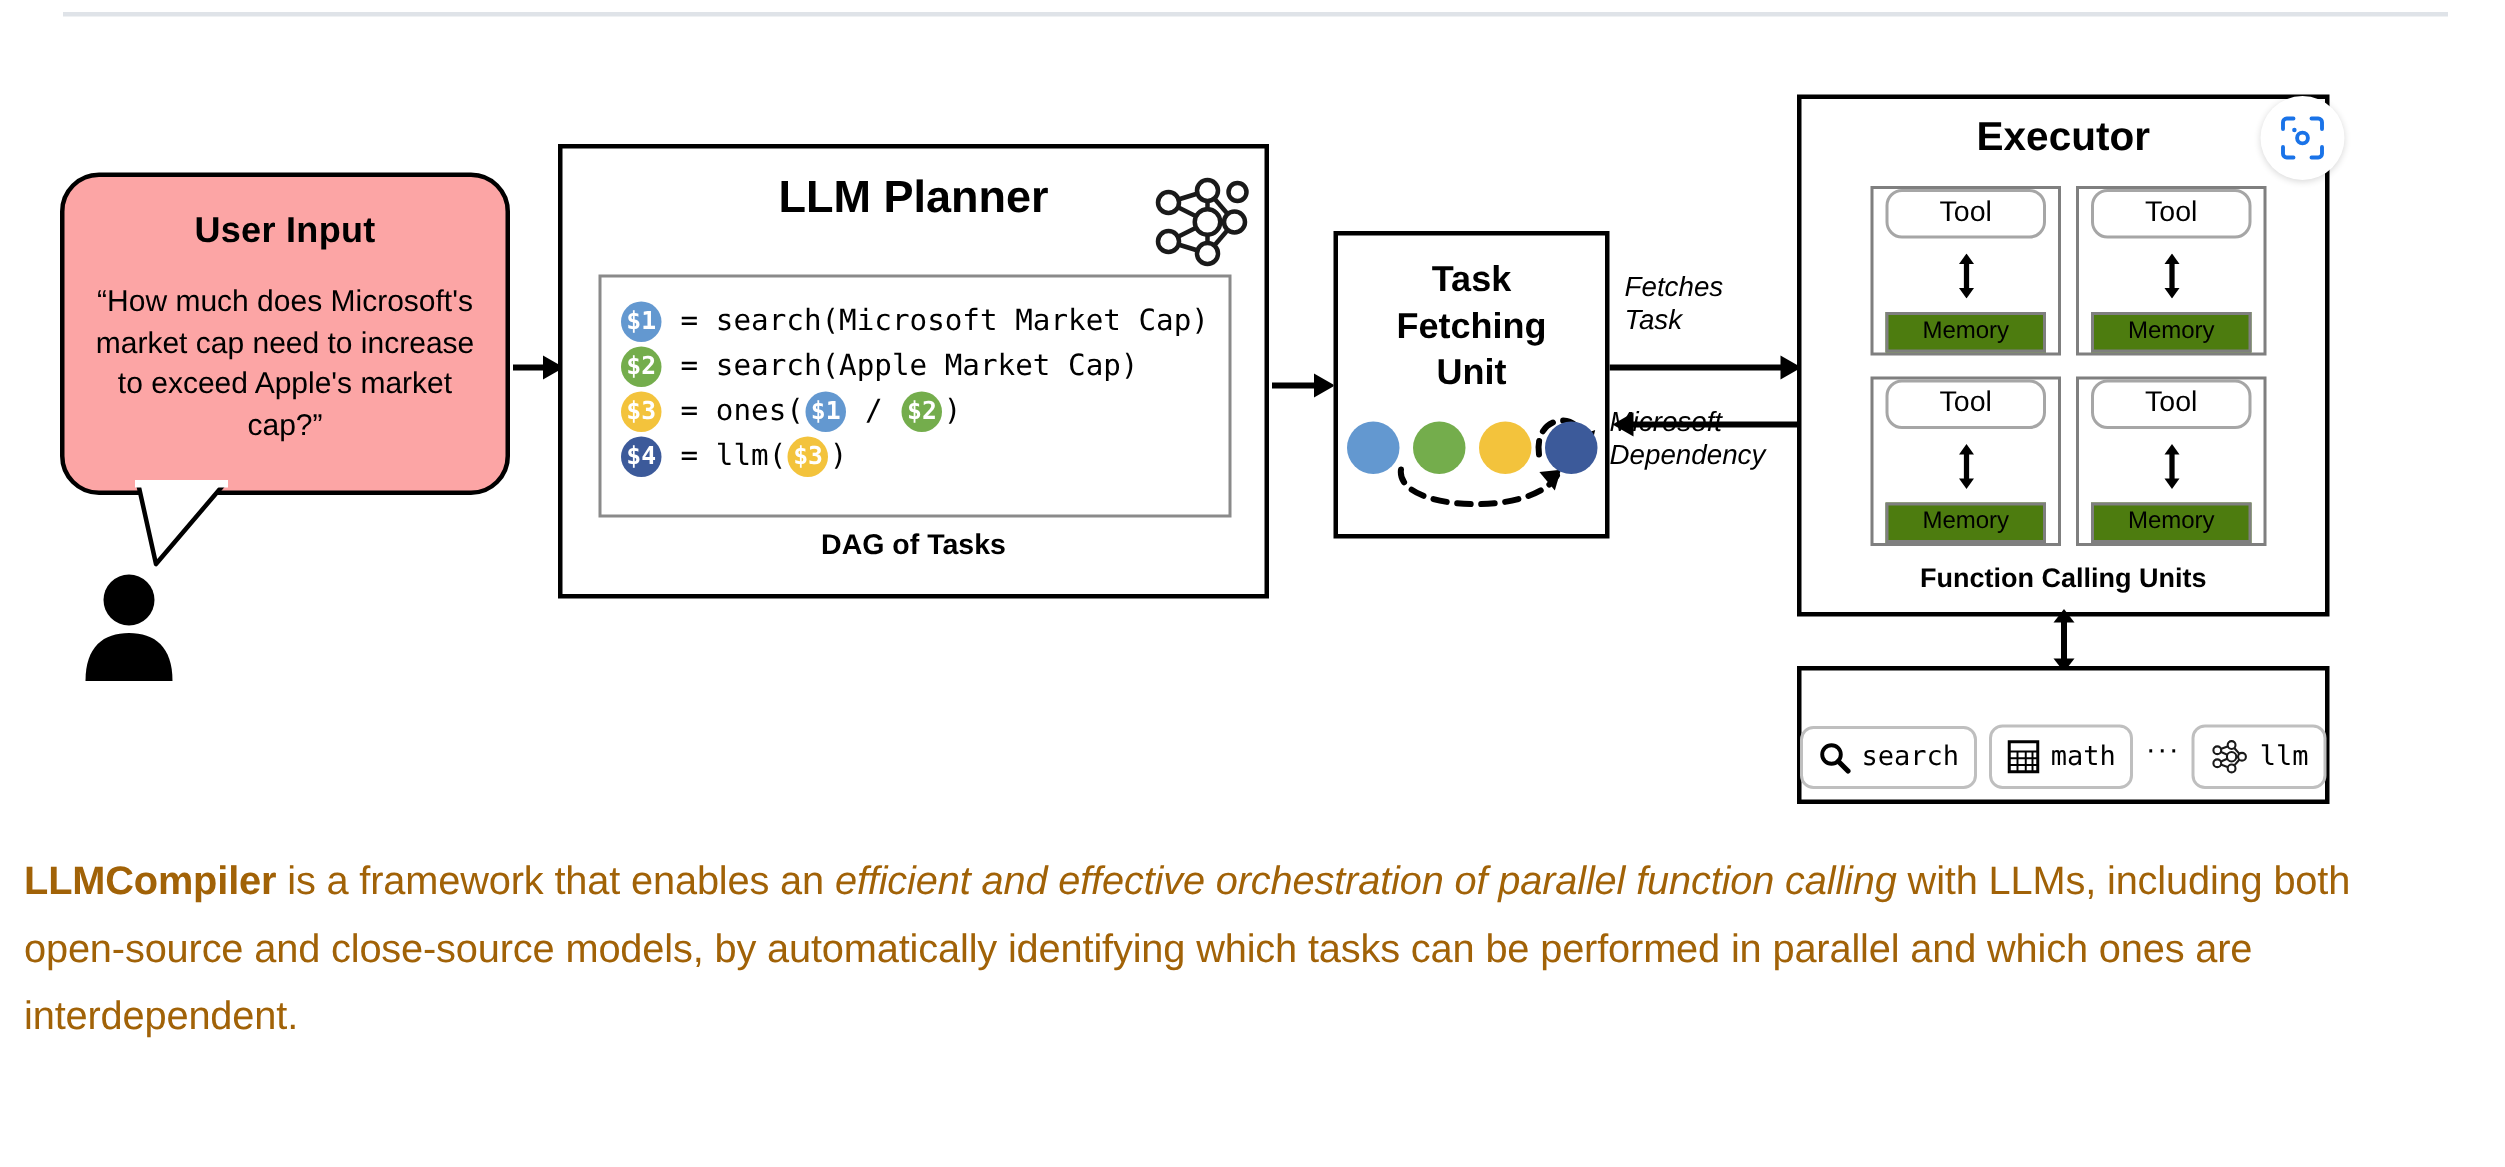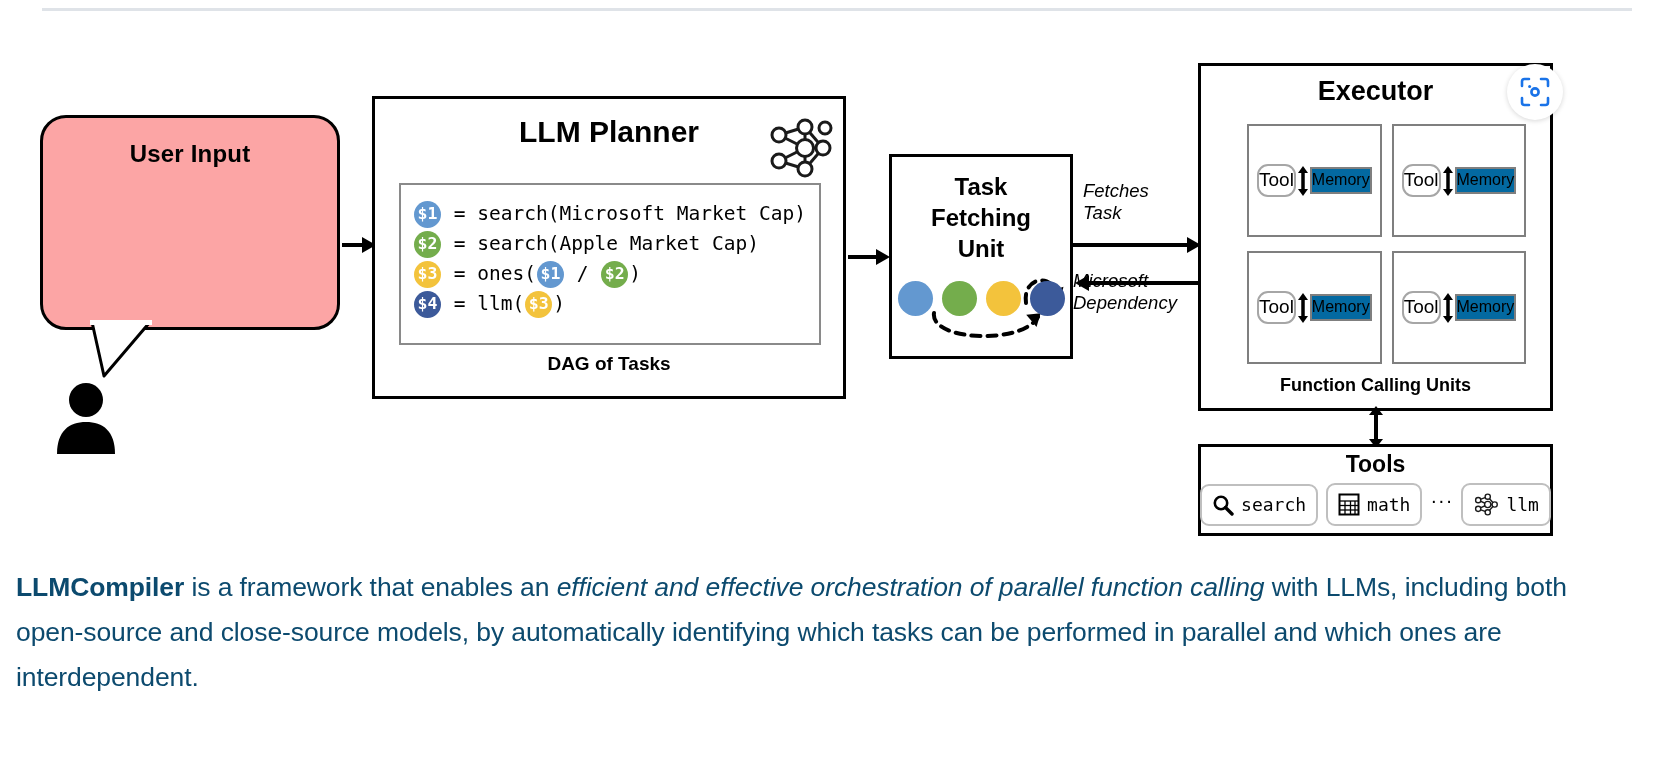--- a/index.html
+++ b/index.html
@@ -48,23 +48,23 @@
   #tfu{left:889px;top:134px;width:184px;height:205px;}
   #tfu .h{font-size:24px;font-weight:bold;text-align:center;line-height:31px;margin-top:14px;}
   #tfu-dots{position:absolute;left:0;right:0;top:124px;display:flex;justify-content:center;gap:9px;}
   .dot{width:35px;height:35px;border-radius:50%;}
   #dash-arcs{position:absolute;left:18px;top:100px;width:160px;height:90px;}
 
   
   #executor{left:1198px;top:43px;width:355px;height:348px;}
   #executor .h{font-size:27px;font-weight:bold;text-align:center;margin-top:10px;}
   #fcu-grid{position:absolute;left:46px;top:58px;width:264px;height:240px;display:grid;grid-template-columns:1fr 1fr;grid-template-rows:1fr 1fr;gap:14px 10px;}
-  .fcu{border:2px solid #7f7f7f;background:#fff;box-sizing:border-box;position:relative;display:flex;align-items:center;justify-content:space-between;padding:21px 8px;}
+  .fcu{border:2px solid #7f7f7f;background:#fff;box-sizing:border-box;position:relative;display:flex;flex-direction:column;align-items:center;justify-content:space-between;padding:0 8px;}
   .tool-pill{width:100%;box-sizing:border-box;border:2px solid #a6a6a6;border-radius:11px;text-align:center;font-size:19px;padding:3px 0 4px;background:#fff;}
-  .mem-pill{width:100%;box-sizing:border-box;border:2px solid #7f7f7f;text-align:center;font-size:16px;padding:2px 0 3px;background:#0369a1;}
+  .mem-pill{width:100%;box-sizing:border-box;border:2px solid #7f7f7f;text-align:center;font-size:16px;padding:2px 0 3px;background:#4d7c0f;}
   .updown{height:30px;display:flex;align-items:center;}
   #fcu-cap{position:absolute;left:0;right:0;bottom:12px;text-align:center;font-size:18px;font-weight:bold;}
 
   
   #tools{left:1198px;top:424px;width:355px;height:92px;}
   #tools .h{font-size:23px;font-weight:bold;text-align:center;margin-top:4px;}
   #tool-chips{position:absolute;left:12px;top:36px;right:12px;display:flex;align-items:center;justify-content:center;gap:8px;}
   .chip{border:2px solid #bfbfbf;border-radius:9px;background:#fff;display:flex;align-items:center;gap:7px;padding:8px 10px;font-size:20px;}
   .chip .lbl{font-family:"DejaVu Sans Mono","Liberation Mono",monospace;font-size:18px;}
   .ellip{font-size:20px;letter-spacing:1px;padding-bottom:8px;}
@@ -76,34 +76,35 @@
   
   #lens{
     position:absolute;left:1507px;top:44px;width:56px;height:56px;border-radius:50%;
     background:#fff;display:flex;align-items:center;justify-content:center;
     box-shadow:0 1px 5px rgba(0,0,0,.16);
   }
 
   
   #caption{
     position:absolute;left:16px;top:565px;width:1560px;
-    font-size:26.5px;line-height:45px;color:#0c4a6e;letter-spacing:-0.1px;
+    font-size:26.5px;line-height:45px;color:#a16207;letter-spacing:-0.1px;
   }
   #caption b{font-weight:bold;}
   #caption i{font-style:italic;}
 </style>
 </head>
 <body>
 
 <div class="top-rule"></div>
 
 <div id="figure">
 
   <div id="bubble">
     <div class="h">User Input</div>
+    <div class="q">“How much does Microsoft's market cap need to increase to exceed Apple's market cap?”</div>
   </div>
   <svg id="tail" viewBox="0 0 70 58">
     <path d="M4 2 L62 2 L16 56 Z" fill="#fff" stroke="#000" stroke-width="3" stroke-linejoin="round"></path>
     <rect x="2" y="0" width="62" height="5" fill="#fff"></rect>
   </svg>
   <svg id="person" viewBox="0 0 62 72">
     <circle cx="31" cy="18" r="17" fill="#000"></circle>
     <path d="M2 72 C2 49 14 40 31 40 C48 40 60 49 60 72 Z" fill="#000"></path>
   </svg>
 
@@ -255,21 +256,20 @@
     <div id="fcu-cap">Function Calling Units</div>
   </div>
 
   <svg class="conn" style="left:1366px;top:386px;width:20px;height:42px;">
     <line x1="10" y1="6" x2="10" y2="36" stroke="#000" stroke-width="4"></line>
     <polygon points="3,9 10,0 17,9" fill="#000"></polygon>
       <polygon points="3,33 10,42 17,33" fill="#000"></polygon>
   </svg>
 
   <div class="box" id="tools">
-    <div class="h">Tools</div>
     <div id="tool-chips">
 
       <div class="chip">
         <svg width="22" height="22" viewBox="0 0 22 22">
           <circle cx="9" cy="9" r="6.2" fill="none" stroke="#000" stroke-width="2.6"></circle>
           <line x1="13.5" y1="13.5" x2="20" y2="20" stroke="#000" stroke-width="3.4" stroke-linecap="round"></line>
         </svg>
         <span class="lbl">search</span>
       </div>
 

